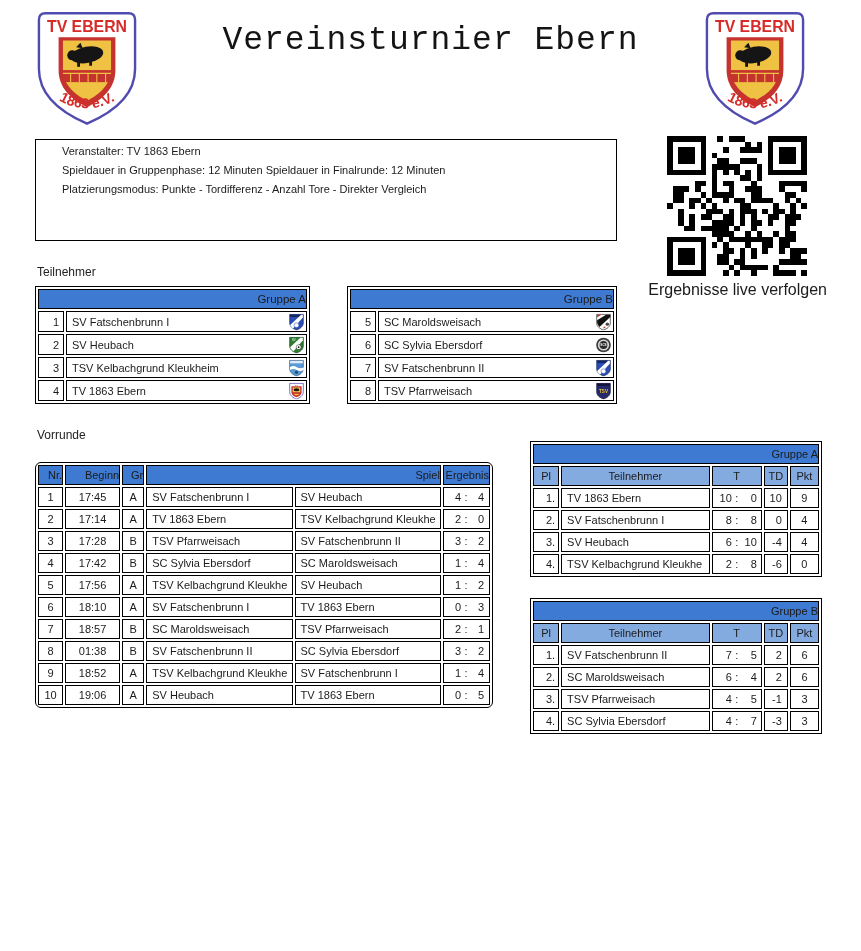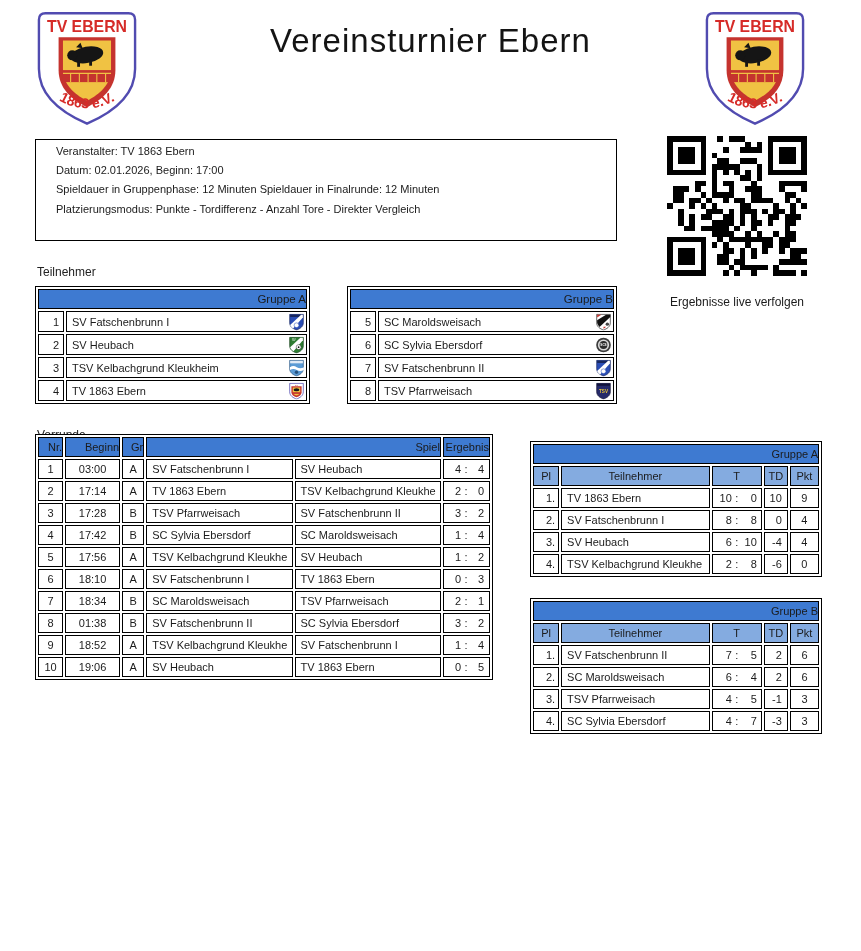--- a/index.html
+++ b/index.html
@@ -7,32 +7,32 @@
     position:relative; width:861px; height:951px; background:#fff;
     font-family:"Liberation Sans", sans-serif; color:#1b1b1b; overflow:hidden;
   }
   .logo { position:absolute; top:10px; width:110px; height:118px;text-align:right; }
   .logo-left  { left:32px; }
   .logo-right { left:700px; }
   .logo svg { width:110px; height:118px; display:block; }
 
   .title {
     position:absolute; left:0; right:0; top:22px; margin:0;
-    text-align:center; font-size:33px; font-weight:300; letter-spacing:1px; color:#141414;
+    text-align:center; font-size:33px; font-weight:300; letter-spacing:1px; color:#141414;font-family:Liberation Mono, monospace;
   }
 
   .info-box {
     position:absolute; left:35px; top:139px; width:582px; height:102px;
-    box-sizing:border-box; border:1.5px solid #000; padding:2px 20px; overflow:hidden;
+    box-sizing:border-box; border:1.5px solid #000; padding:2px 26px; overflow:hidden;
   }
   .info-line { font-size:11px; line-height:19.2px; white-space:nowrap; }
 
   .qr { position:absolute; left:667px; top:136px; width:140px; height:140px; }
   .qr svg { display:block; width:140px; height:140px; }
-  .qr-caption { position:absolute; left:647px; top:295px; width:180px; text-align:center; font-size:12px; }
+  .qr-caption { position:absolute; left:647px; top:281px; width:180px; text-align:right; font-size:16px; }
 
   .sec-label { position:absolute; font-size:12px; color:#222; }
   .label-teilnehmer { left:37px; top:265px; }
   .label-vorrunde   { left:37px; top:428px; }
 
   table { position:absolute; border-collapse:separate; border-spacing:2px;
           border:1.5px solid #000; table-layout:fixed; background:#fff; }
   th, td { border:1px solid #000; font-size:11px; font-weight:normal;
            overflow:hidden; white-space:nowrap; padding:0; }
   th.blue  { background:var(--hblue);  text-align:right; }
@@ -43,21 +43,21 @@
   .ptable-a { left:35px;  width:275px; }
   .ptable-b { left:347px; width:270px; }
   .ptable th { height:18px; font-size:11.5px; }
   .ptable td { height:19px; }
   .pnr   { text-align:right; padding-right:4px; }
   .pname { padding-left:5px; position:relative; }
   .picon { position:absolute; right:1px; top:50%; transform:translateY(-50%); width:17px; height:17px; }
   .picon svg { width:17px; height:17px; display:block; }
 
   
-  .mtable { left:35px; top:434px; width:458px; }
+  .mtable { left:35px; top:462px; width:458px;border-radius:6px; }
   .mtable th { height:18px; }
   .mtable td { height:18px; }
   .cc { text-align:center; }
   .tname { padding-left:5px; }
 
   
   .resflex { display:flex; align-items:center; height:100%; }
   .resflex .a { flex:1; text-align:right; }
   .resflex .c { width:10px; text-align:center; }
   .resflex .b { width:13px; text-align:right; margin-right:5px; }
@@ -126,21 +126,20 @@
           <line x1="59" y1="58" x2="59" y2="66"></line>
           <line x1="67" y1="58" x2="67" y2="66"></line>
         </g>
         <path id="curveR" d="M20,80 Q50,100 80,80" fill="none"></path>
         <text font-size="13" font-weight="bold" fill="#d62b28" font-family="Liberation Sans"><textPath href="#curveR" startOffset="50%" text-anchor="middle">1863 e.V.</textPath></text>
       </svg>
     </div>
 
   <div class="info-box" id="infoBox">
       <div class="info-line">Veranstalter: TV 1863 Ebern</div>
-      <div class="info-line">Datum: 02.01.2026, Beginn: 17:00</div>
       <div class="info-line">Spieldauer in Gruppenphase: 12 Minuten Spieldauer in Finalrunde: 12 Minuten</div>
       <div class="info-line">Platzierungsmodus: Punkte - Tordifferenz - Anzahl Tore - Direkter Vergleich</div>
     </div>
 
   <div class="qr" id="qrBox">
       <svg viewBox="0 0 140 140" shape-rendering="crispEdges">
         <rect width="140" height="140" fill="#fff"></rect>
         <rect x="0" y="0" width="5.6" height="5.6" fill="#000"></rect>
         <rect x="5.6" y="0" width="5.6" height="5.6" fill="#000"></rect>
         <rect x="11.2" y="0" width="5.6" height="5.6" fill="#000"></rect>
@@ -598,21 +597,21 @@
       <tbody>
         <tr>
     <th class="blue">Nr.</th>
     <th class="blue">Beginn</th>
     <th class="blue">Gr</th>
     <th class="blue" colspan="2">Spiel</th>
     <th class="blue">Ergebnis</th>
         </tr>
         <tr>
       <td class="cc">1</td>
-      <td class="cc">03:00</td>
+      <td class="cc">17:45</td>
       <td class="cc">A</td>
       <td class="tname">SV Fatschenbrunn I</td>
       <td class="tname">SV Heubach</td>
       <td>
             <div class="resflex">
         <span class="a">4</span>
         <span class="c">:</span>
         <span class="b">4</span>
       </div>
           </td>
@@ -682,21 +681,21 @@
       <td>
             <div class="resflex">
         <span class="a">0</span>
         <span class="c">:</span>
         <span class="b">3</span>
       </div>
           </td>
         </tr>
         <tr>
       <td class="cc">7</td>
-      <td class="cc">18:34</td>
+      <td class="cc">18:57</td>
       <td class="cc">B</td>
       <td class="tname">SC Maroldsweisach</td>
       <td class="tname">TSV Pfarrweisach</td>
       <td>
             <div class="resflex">
         <span class="a">2</span>
         <span class="c">:</span>
         <span class="b">1</span>
       </div>
           </td>

